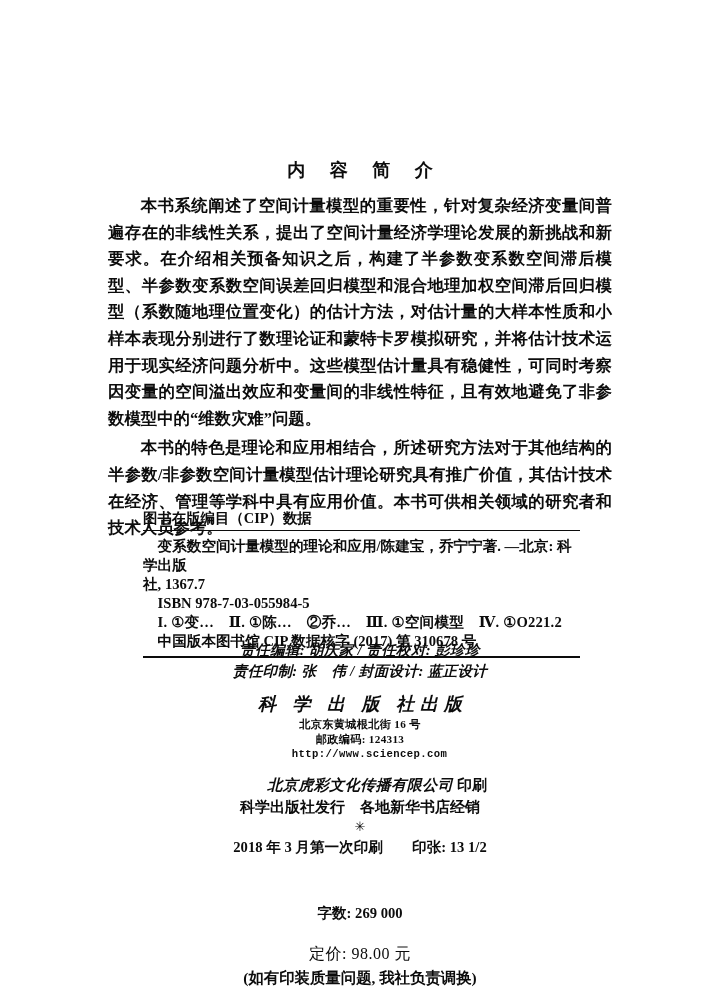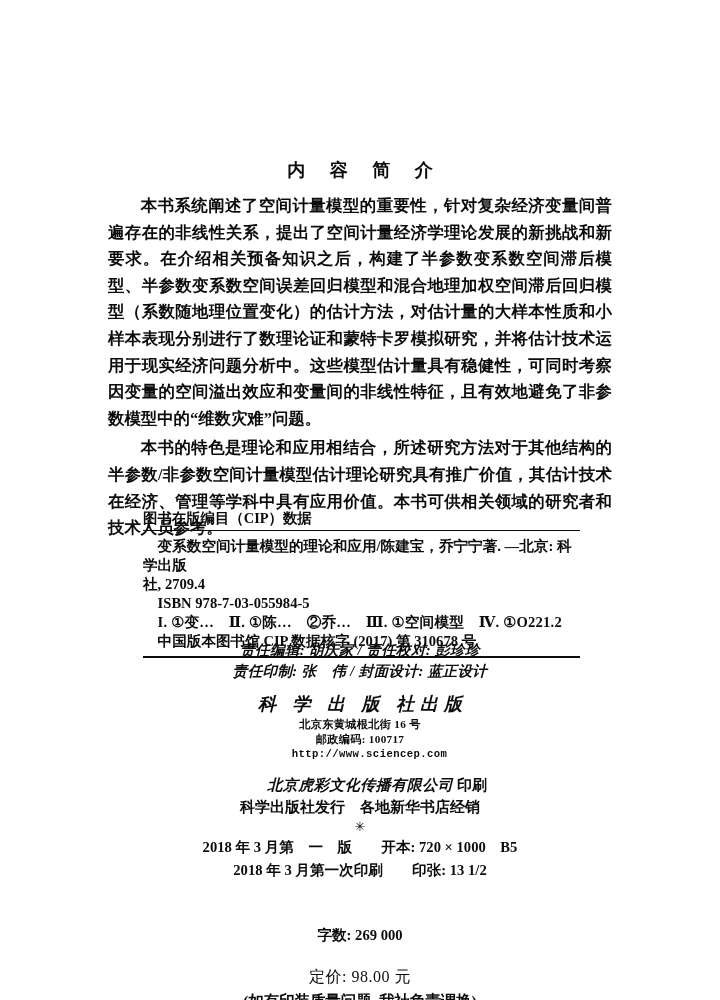--- a/index.html
+++ b/index.html
@@ -189,50 +189,49 @@
     <div class="abstract-title">内 容 简 介</div>
     <p class="abstract-para">本书系统阐述了空间计量模型的重要性，针对复杂经济变量间普遍存在的非线性关系，提出了空间计量经济学理论发展的新挑战和新要求。在介绍相关预备知识之后，构建了半参数变系数空间滞后模型、半参数变系数空间误差回归模型和混合地理加权空间滞后回归模型（系数随地理位置变化）的估计方法，对估计量的大样本性质和小样本表现分别进行了数理论证和蒙特卡罗模拟研究，并将估计技术运用于现实经济问题分析中。这些模型估计量具有稳健性，可同时考察因变量的空间溢出效应和变量间的非线性特征，且有效地避免了非参数模型中的“维数灾难”问题。</p>
     <p class="abstract-para">本书的特色是理论和应用相结合，所述研究方法对于其他结构的半参数/非参数空间计量模型估计理论研究具有推广价值，其估计技术在经济、管理等学科中具有应用价值。本书可供相关领域的研究者和技术人员参考。</p>
   </section>
 
   <section class="cip-block">
     <div class="cip-heading">图书在版编目（CIP）数据</div>
     <hr class="cip-rule">
     <div class="cip-body">
       <div class="cip-line wrap">变系数空间计量模型的理论和应用/陈建宝，乔宁宁著. —北京: 科学出版</div>
-      <div class="cip-line">社, 2709.4</div>
+      <div class="cip-line">社, 1367.7</div>
       <div class="cip-line indent">ISBN 978-7-03-055984-5</div>
       <div class="cip-line indent cip-spaced">I. ①变…　Ⅱ. ①陈…　②乔…　Ⅲ. ①空间模型　Ⅳ. ①O221.2</div>
       <div class="cip-line indent">中国版本图书馆 CIP 数据核字 (2017) 第 310678 号</div>
     </div>
     <hr class="cip-rule bottom">
   </section>
 
   <section class="imprint">
 
     <div class="credit-line">责任编辑: 胡庆家 / 责任校对: 彭珍珍</div>
     <div class="credit-line">责任印制: 张　伟 / 封面设计: 蓝正设计</div>
 
     <div class="press-name">
       <span>科 学 出 版 社</span><span>出版</span>
     </div>
 
     <div class="press-addr">北京东黄城根北街 16 号</div>
-    <div class="press-addr">邮政编码: 100717</div>
+    <div class="press-addr">邮政编码: 124313</div>
     <div class="press-url">http://www.sciencep.com</div>
 
     <div class="printer-line">
       <span class="cn-deco">北京虎彩文化传播有限公司</span>
       <span>印刷</span>
     </div>
     <div class="distrib-line">科学出版社发行　各地新华书店经销</div>
 
     <div class="asterisk">✳</div>
 
-    <div class="edition-line">2018 年 3 月第　一　版　　开本: 720 × 1000　B5</div>
     <div class="edition-line">2018 年 3 月第一次印刷　　印张: 13 1/2</div>
     <div class="wordcount-line">字数: 269 000</div>
 
     <div class="price-line">定价: 98.00 元</div>
     <div class="exchange-line">(如有印装质量问题, 我社负责调换)</div>
   </section>
 
 </div>
 
 </body></html>

